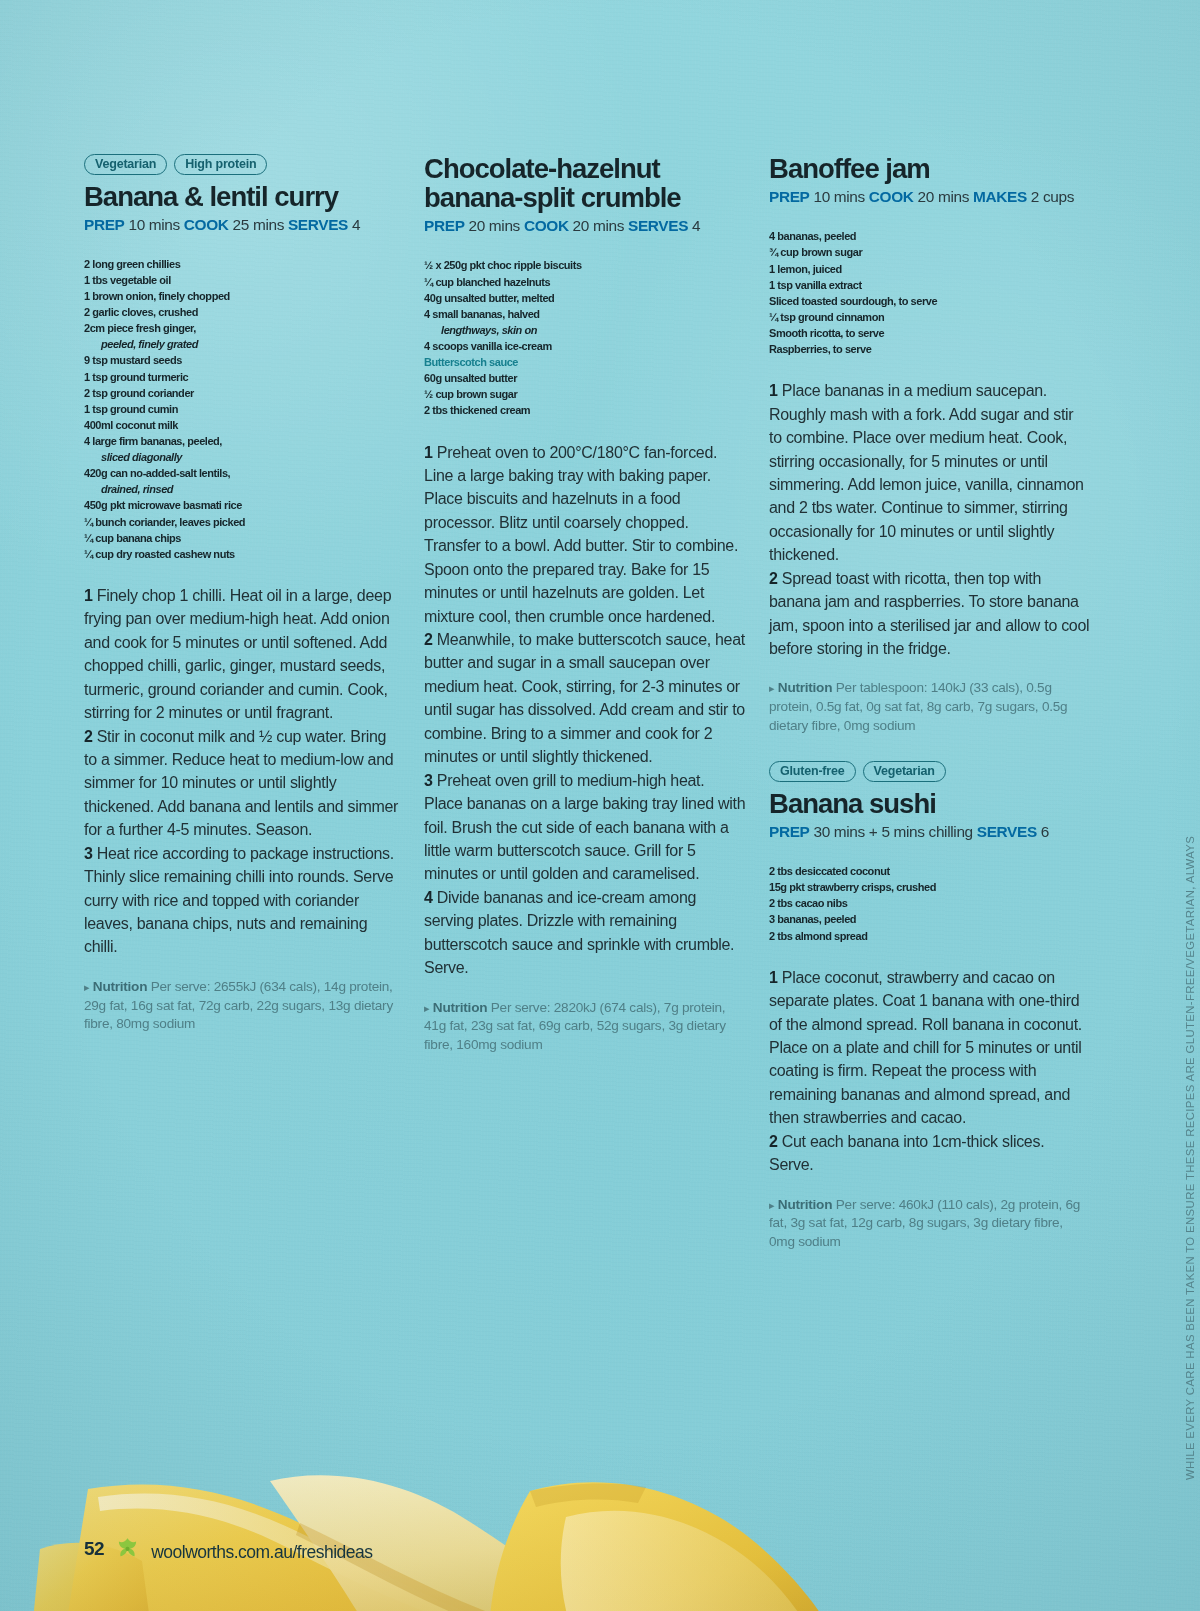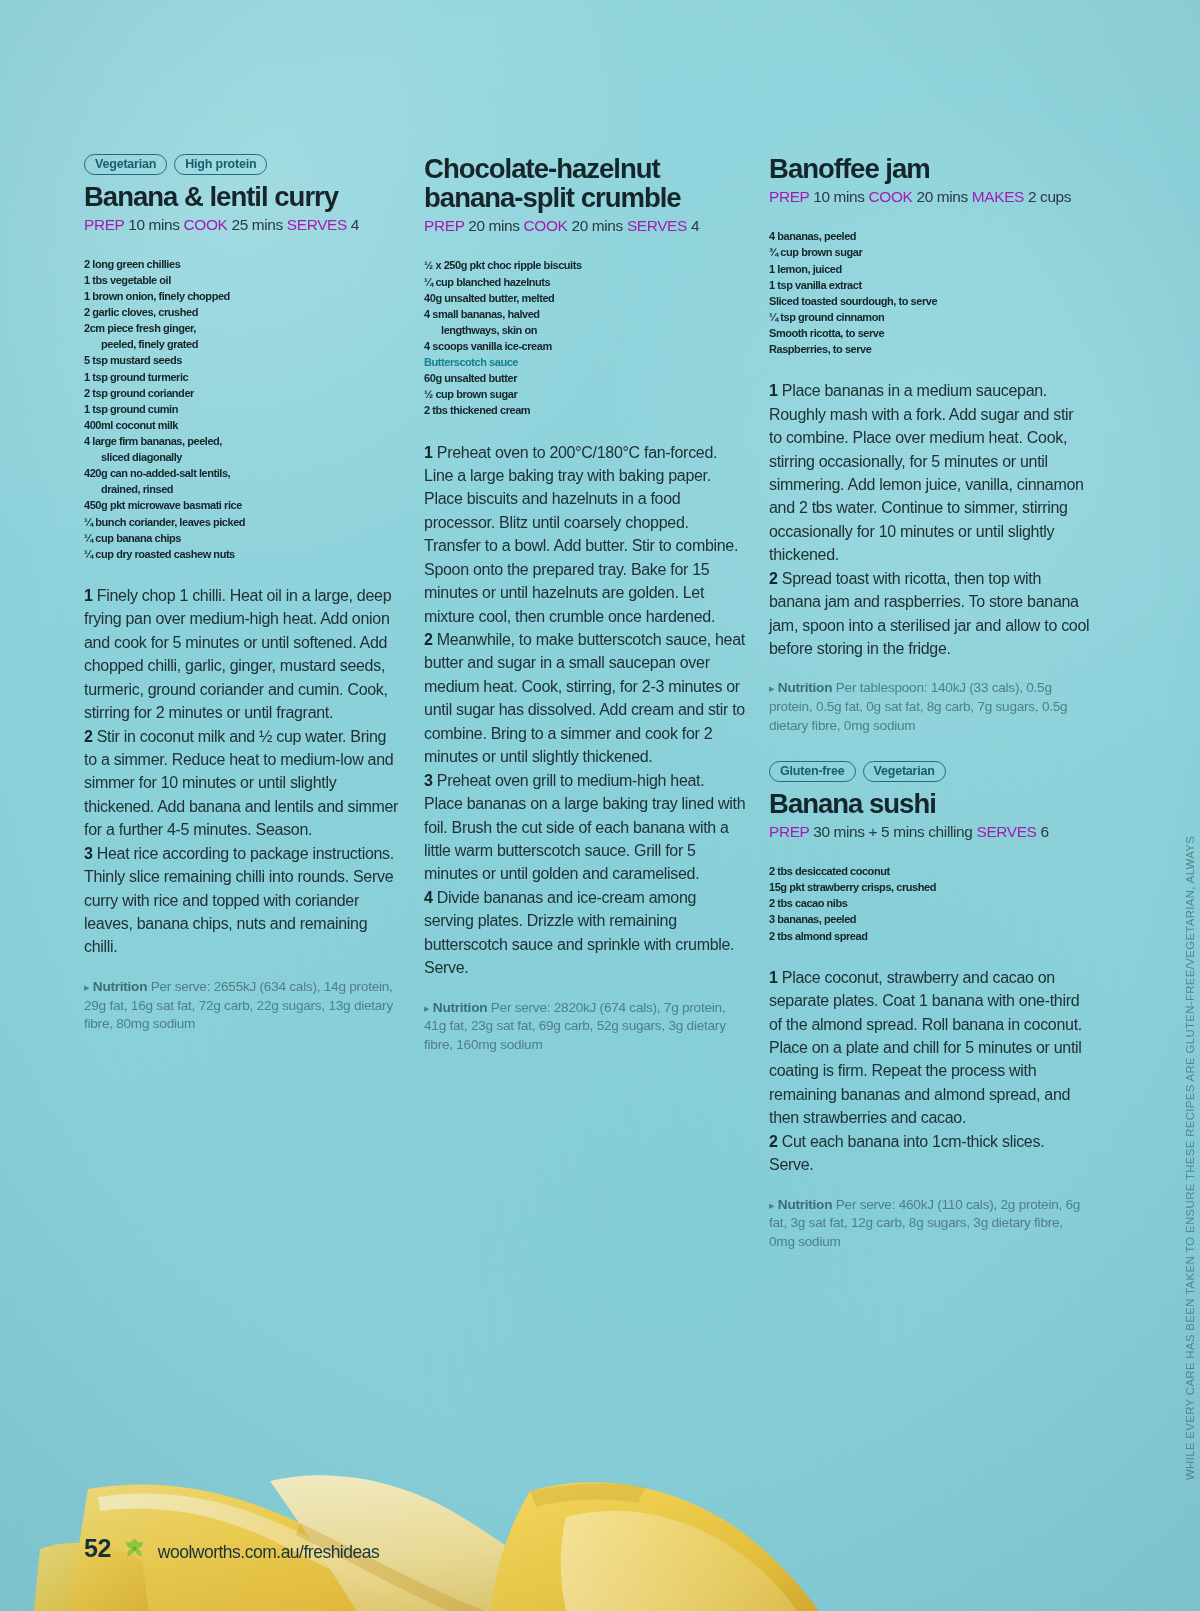--- a/index.html
+++ b/index.html
@@ -75,34 +75,34 @@
     color: #16252a;
     margin: 0 0 5px 0;
   }
   .meta {
     font-size: 15.4px;
     line-height: 1.18;
     color: #2a3a3f;
     letter-spacing: -.35px;
     margin-bottom: 6px;
   }
-  .meta b { font-weight: 400; color: #a21caf; text-align: center; }
+  .meta b { font-weight: 700; color: #0369a1; text-align: center; }
 
   
   .ingredients {
     margin: 22px 0 0 0;
     padding: 0;
     list-style: none;
     font-size: 11px;
     font-weight: 700;
     line-height: 1.465;
     letter-spacing: -.45px;
     color: #16252a;
   }
-  .ingredients li.cont { padding-left: 17px; }
+  .ingredients li.cont { padding-left: 17px; font-style: italic; }
   .subhead {
     color: #17808f;
     font-weight: 700;
   }
 
   
   .method {
     margin: 22px 0 0 0;
     font-size: 16px;
     line-height: 1.465;
@@ -146,21 +146,21 @@
   
   #footer {
     position: absolute;
     left: 84px;
     bottom: 48px;
     display: flex;
     align-items: center;
     gap: 11px;
   }
   #page-number {
-    font-size: 25px;
+    font-size: 19px;
     font-weight: 700;
     color: #17303a;
     letter-spacing: -.5px;
   }
   #footer-url {
     font-size: 17.5px;
     font-weight: 400;
     color: #16353f;
     letter-spacing: -.5px;
     margin-top: 8px;
@@ -232,21 +232,21 @@
           <b>SERVES</b>
           <span>4</span>
         </div>
         <ul class="ingredients">
             <li>2 long green chillies</li>
             <li>1 tbs vegetable oil</li>
             <li>1 brown onion, finely chopped</li>
             <li>2 garlic cloves, crushed</li>
             <li>2cm piece fresh ginger,</li>
             <li class="cont">peeled, finely grated</li>
-            <li>5 tsp mustard seeds</li>
+            <li>9 tsp mustard seeds</li>
             <li>1 tsp ground turmeric</li>
             <li>2 tsp ground coriander</li>
             <li>1 tsp ground cumin</li>
             <li>400ml coconut milk</li>
             <li>4 large firm bananas, peeled,</li>
             <li class="cont">sliced diagonally</li>
             <li>420g can no-added-salt lentils,</li>
             <li class="cont">drained, rinsed</li>
             <li>450g pkt microwave basmati rice</li>
             <li>¼ bunch coriander, leaves picked</li>

